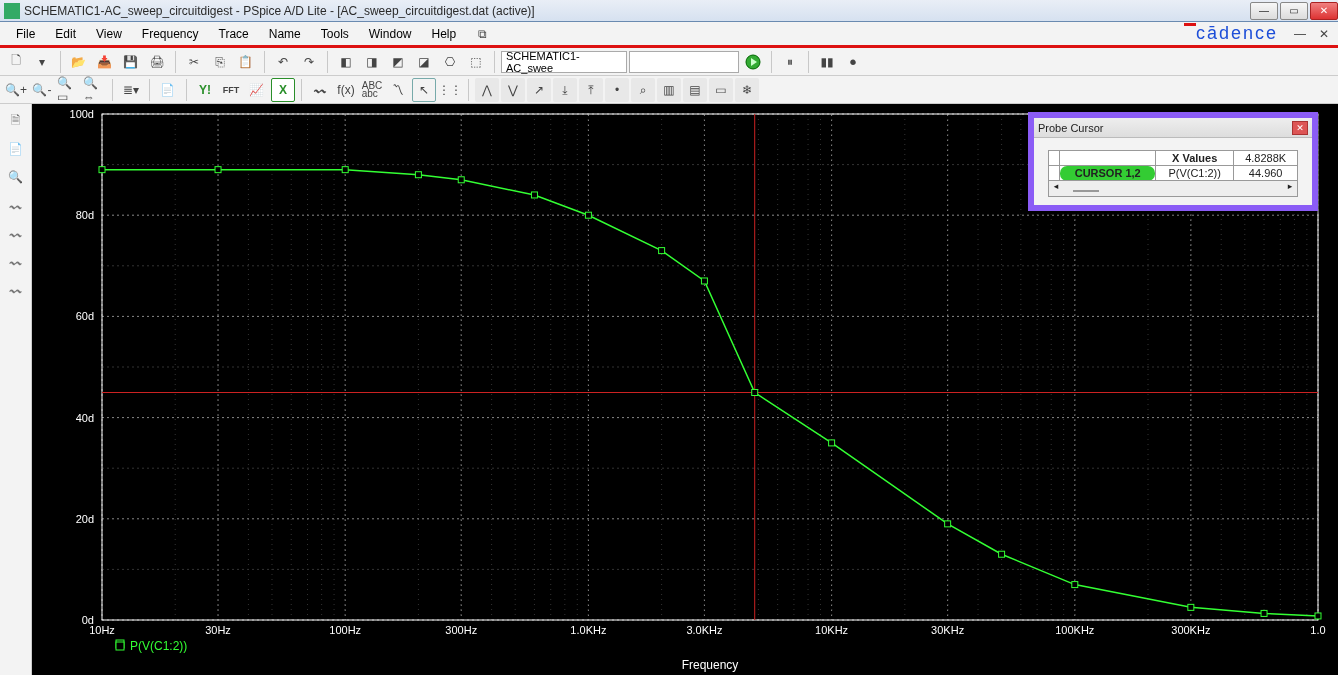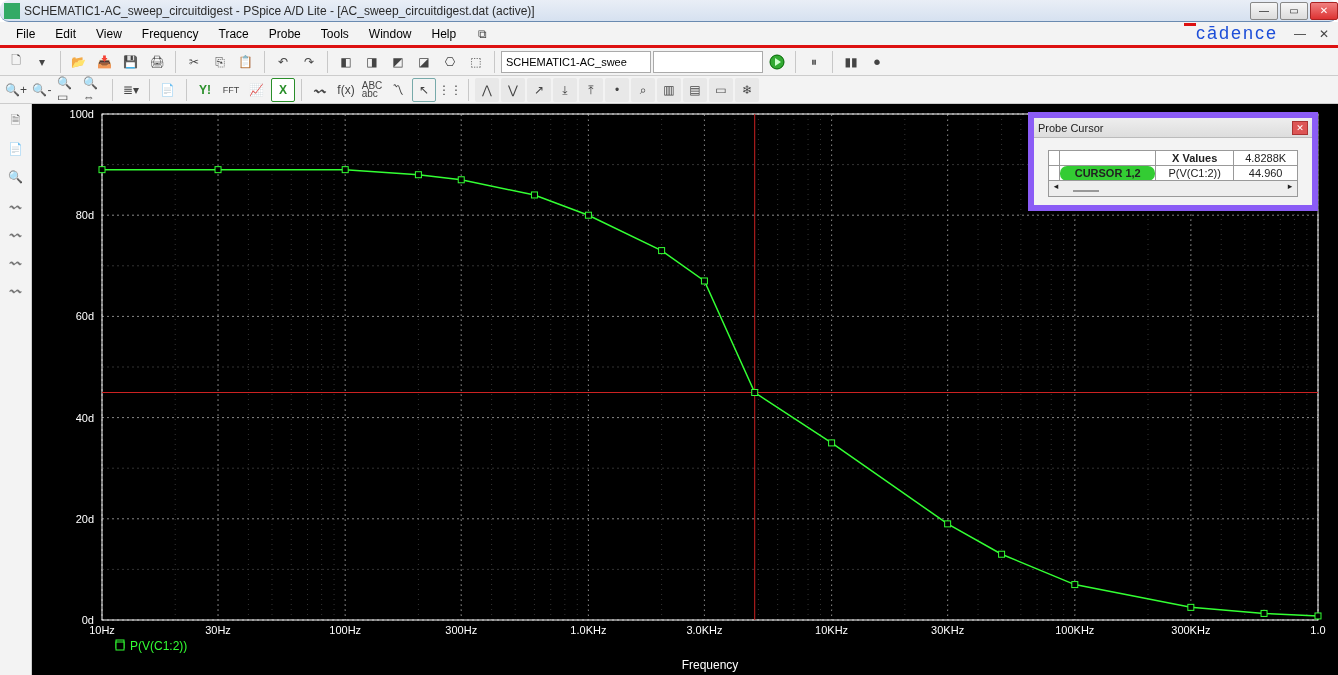--- a/index.html
+++ b/index.html
@@ -2,21 +2,21 @@
 <html><head>
 <meta charset="utf-8">
 <style>
   * { box-sizing: border-box; margin: 0; padding: 0; font-family: "Segoe UI", Tahoma, sans-serif; }
   html, body { width: 1338px; height: 675px; overflow: hidden; background: #fff; }
 
   
   .titlebar {
     height: 22px; display: flex; align-items: center;
     background: linear-gradient(#e9eef6, #d6e1f0);
-    border-bottom: 1px solid #6a8ab0; font-size: 12px; color: #2a2a2a; border-radius: 9px;
+    border-bottom: 1px solid #6a8ab0; font-size: 12px; color: #2a2a2a;
   }
   .titlebar .app-icon { width: 16px; height: 16px; margin: 0 4px; background:#3a6; display:inline-block; }
   .titlebar .spacer { flex: 1; }
   .win-btn { width: 28px; height: 18px; margin-left: 2px; border:1px solid #888; border-radius:2px; background:linear-gradient(#f7f7f7,#dcdcdc); display:flex;align-items:center;justify-content:center;font-size:10px; }
   .win-close { background:linear-gradient(#f08080,#d33); color:#fff; border-color:#a22;}
 
   
   .menubar {
     height: 26px; display:flex; align-items:center; padding:0 2px;
     background:#f3f3f3; border-bottom:3px solid #d11; font-size:12px;
@@ -27,21 +27,21 @@
 
   
   .toolrow { height:28px; background:#f3f3f3; border-bottom:1px solid #ccc; display:flex; align-items:center; padding:0 4px; gap:2px;}
   .tb-sep { width:1px; height:22px; background:#c8c8c8; margin:0 4px;}
   .tb-btn { width:24px; height:24px; border:1px solid transparent; border-radius:2px; display:flex;align-items:center;justify-content:center; font-size:12px; color:#444; }
   .tb-btn svg{width:16px;height:16px;}
   .tb-text { height:22px; border:1px solid #aaa; background:#fff; font-size:11px; padding:0 4px; display:flex;align-items:center;}
   .tb-input { height:22px; width:110px; border:1px solid #aaa; font-size:11px; padding:0 4px;}
   .tb-play { color:#2a8f2a;}
   .tb-excel{color:#2a8f2a;font-weight:bold;}
-  .tb-fft{font-size:9px;font-weight:normal;}
+  .tb-fft{font-size:9px;font-weight:bold;}
   .tb-expr{background:#fff;border:1px solid #2a8f2a;}
 
   
   .dk .tb-btn{background:#e8e8e8;}
 
   
   .main { display:flex; height:calc(675px - 22px - 26px - 28px - 28px); }
   .leftstrip { width:32px; background:#f3f3f3; border-right:1px solid #ccc; display:flex; flex-direction:column; align-items:center; gap:6px; padding-top:6px;}
   .leftstrip .ic{width:22px;height:22px;border:1px solid transparent;display:flex;align-items:center;justify-content:center;font-size:12px;color:#777;}
 
@@ -80,21 +80,21 @@
   <div class="win-btn win-close">✕</div>
 </div>
 
 <div class="menubar">
   <span class="app-icon" style="margin-right:4px;"></span>
   <span class="mi">File</span>
   <span class="mi">Edit</span>
   <span class="mi">View</span>
   <span class="mi">Frequency</span>
   <span class="mi">Trace</span>
-  <span class="mi">Probe</span>
+  <span class="mi">Name</span>
   <span class="mi">Tools</span>
   <span class="mi">Window</span>
   <span class="mi">Help</span>
   <span class="tb-btn" style="margin-left:4px;">⧉</span>
   <span class="logo-right">
     <span class="bar"></span><span>cādence</span>
   </span>
   <span class="tb-btn">―</span>
   <span class="tb-btn">✕</span>
 </div>
@@ -115,21 +115,21 @@
   <div class="tb-btn">↶</div>
   <div class="tb-btn">↷</div>
   <div class="tb-sep"></div>
   <div class="tb-btn">◧</div>
   <div class="tb-btn">◨</div>
   <div class="tb-btn">◩</div>
   <div class="tb-btn">◪</div>
   <div class="tb-btn">⎔</div>
   <div class="tb-btn">⬚</div>
   <div class="tb-sep"></div>
-  <div class="tb-text" style="width:150px">SCHEMATIC1-AC_swee</div>
+  <div class="tb-text" style="width:126px">SCHEMATIC1-AC_swee</div>
   <input class="tb-input" value="" style="">
   <div class="tb-btn tb-play">
     <svg viewBox="0 0 16 16">
         <circle cx="8" cy="8" r="7" fill="#3a3" stroke="#060"></circle>
         <polygon points="6,4 12,8 6,12" fill="#cfc"></polygon>
       </svg>
   </div>
   <div class="tb-sep"></div>
   <div class="tb-btn">⏸</div>
   <div class="tb-sep"></div>

